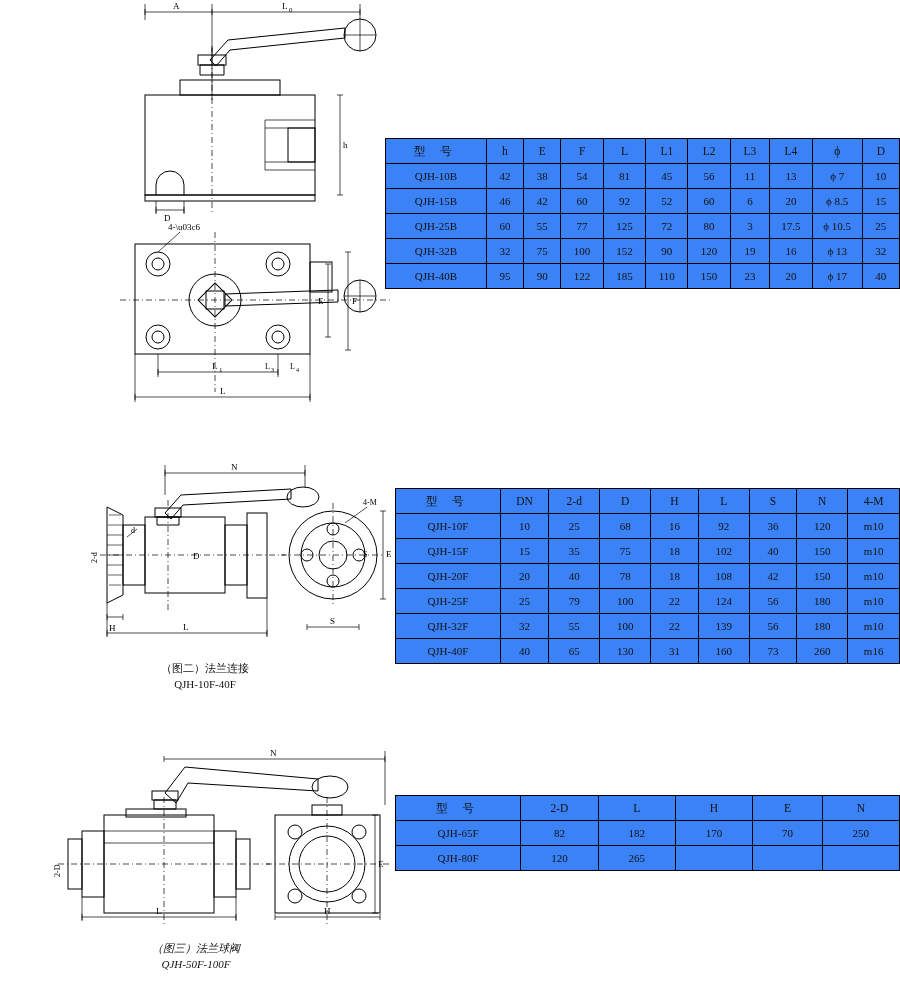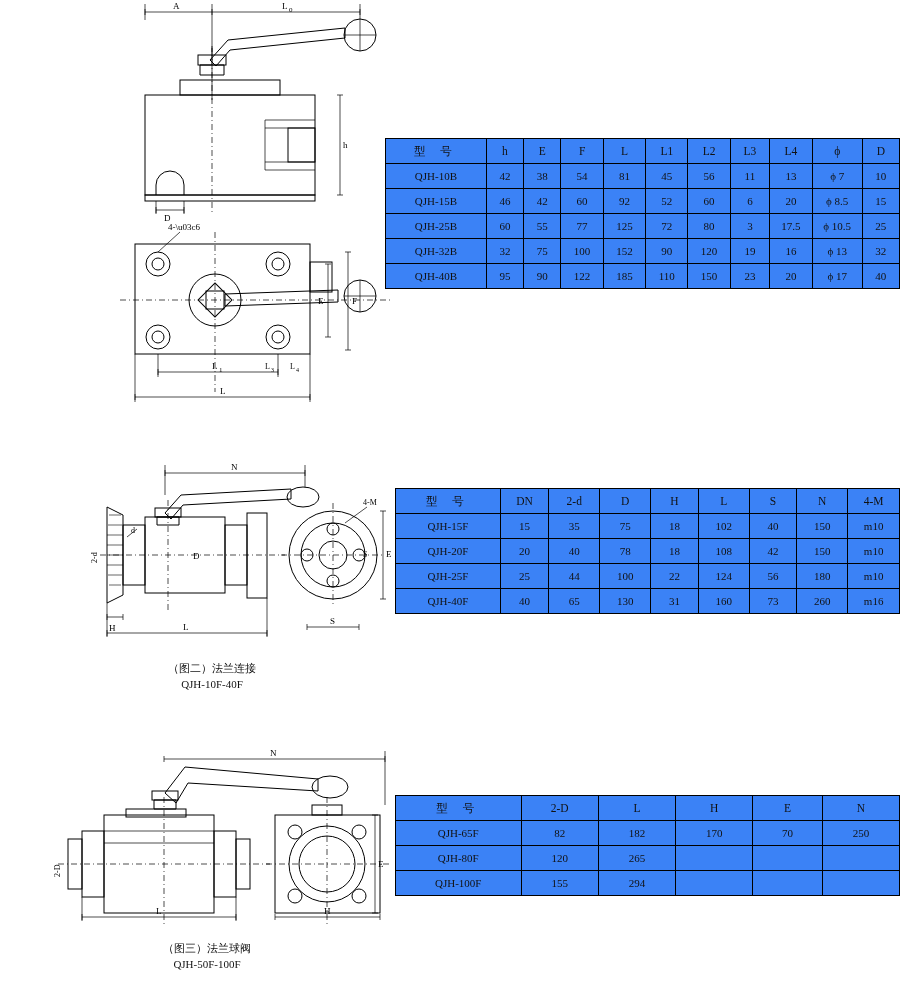--- a/index.html
+++ b/index.html
@@ -312,41 +312,52 @@
       <line class="thin" x1="338" y1="56" x2="338" y2="144"></line>
       <path class="thin" d="M335 56 L341 56 M335 144 L341 144"></path>
       <text x="341" y="102" font-size="9" font-family="Liberation Serif, serif">E</text>
 
       <text x="318" y="102" font-size="8" font-family="Liberation Serif, serif">S</text>
       <line class="thin" x1="262" y1="172" x2="314" y2="172"></line>
       <path class="thin" d="M262 169 L262 175 M314 169 L314 175"></path>
       <text x="285" y="169" font-size="9" font-family="Liberation Serif, serif">S</text>
     </svg>
   </div>
-  <div class="caption" style="left:122px;top:660px;width:180px;">
+  <div class="caption" style="left:115px;top:660px;width:180px;">
     <div>（图二）法兰连接</div>
     <div>QJH-10F-40F</div>
   </div>
 
   <table class="spec" style="left:395px;top:488px;">
     <thead>
       <tr>
         <td class="model-col" style="width:118px;"><span class="model-head">型  号</span></td>
         <td style="width:55px;margin-top:28px;">DN</td>
         <td style="width:58px;">2-d</td>
         <td style="width:58px;">D</td>
         <td style="width:55px;">H</td>
         <td style="width:58px;">L</td>
         <td style="width:55px;">S</td>
         <td style="width:58px;">N</td>
         <td style="width:58px;">4-M</td>
       </tr>
     </thead>
     <tbody>
       <tr>
+        <td>QJH-10F</td>
+        <td>10</td>
+        <td>25</td>
+        <td>68</td>
+        <td>16</td>
+        <td>92</td>
+        <td>36</td>
+        <td>120</td>
+        <td>m10</td>
+      </tr>
+      <tr>
         <td>QJH-15F</td>
         <td>15</td>
         <td>35</td>
         <td>75</td>
         <td>18</td>
         <td>102</td>
         <td>40</td>
         <td>150</td>
         <td>m10</td>
       </tr>
@@ -357,24 +368,35 @@
         <td>78</td>
         <td>18</td>
         <td>108</td>
         <td>42</td>
         <td>150</td>
         <td>m10</td>
       </tr>
       <tr>
         <td>QJH-25F</td>
         <td>25</td>
-        <td>44</td>
+        <td>79</td>
         <td>100</td>
         <td>22</td>
         <td>124</td>
+        <td>56</td>
+        <td>180</td>
+        <td>m10</td>
+      </tr>
+      <tr>
+        <td>QJH-32F</td>
+        <td>32</td>
+        <td>55</td>
+        <td>100</td>
+        <td>22</td>
+        <td>139</td>
         <td>56</td>
         <td>180</td>
         <td>m10</td>
       </tr>
       <tr>
         <td>QJH-40F</td>
         <td>40</td>
         <td>65</td>
         <td>130</td>
         <td>31</td>
@@ -430,21 +452,21 @@
 
       <line class="thin" x1="345" y1="80" x2="345" y2="178"></line>
       <path class="thin" d="M342 80 L348 80 M342 178 L348 178"></path>
       <text x="348" y="132" font-size="9" font-family="Liberation Serif, serif">E</text>
 
       <line class="thin" x1="245" y1="182" x2="350" y2="182"></line>
       <path class="thin" d="M245 179 L245 185 M350 179 L350 185"></path>
       <text x="294" y="179" font-size="9" font-family="Liberation Serif, serif">H</text>
     </svg>
   </div>
-  <div class="caption" style="left:112px;top:940px;width:190px;">
+  <div class="caption" style="left:101px;top:940px;width:190px;font-style:italic;">
     <div>（图三）法兰球阀</div>
     <div>QJH-50F-100F</div>
   </div>
 
   <table class="spec" style="left:395px;top:795px;">
     <thead>
       <tr>
         <td class="model-col" style="width:140px;"><span class="model-head">型  号</span></td>
         <td style="width:88px;">2-D</td>
         <td style="width:88px;">L</td>
@@ -463,24 +485,16 @@
         <td>250</td>
       </tr>
       <tr>
         <td>QJH-80F</td>
         <td>120</td>
         <td>265</td>
         <td></td>
         <td></td>
         <td></td>
       </tr>
-      <tr>
-        <td>QJH-100F</td>
-        <td>155</td>
-        <td>294</td>
-        <td></td>
-        <td></td>
-        <td></td>
-      </tr>
     </tbody>
   </table>
 
 </div>
 
 </body></html>

